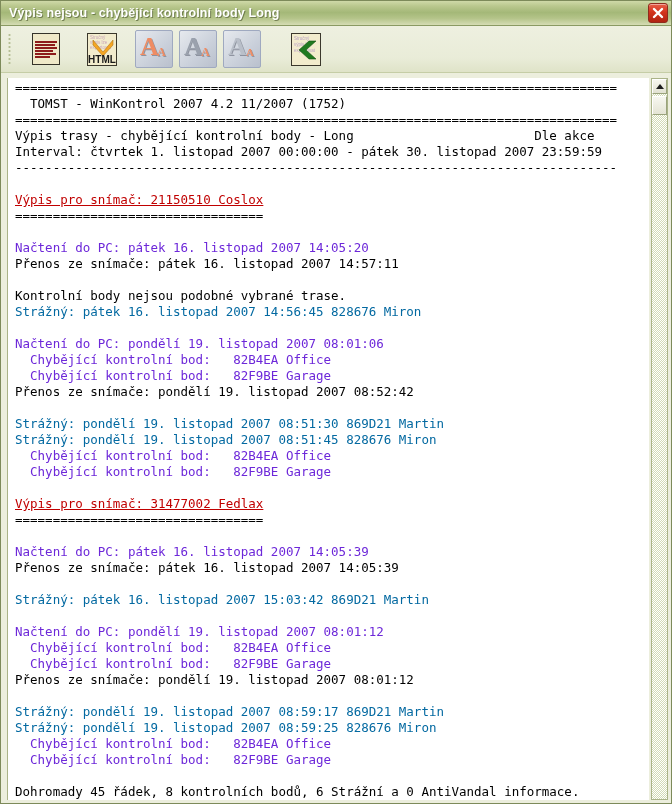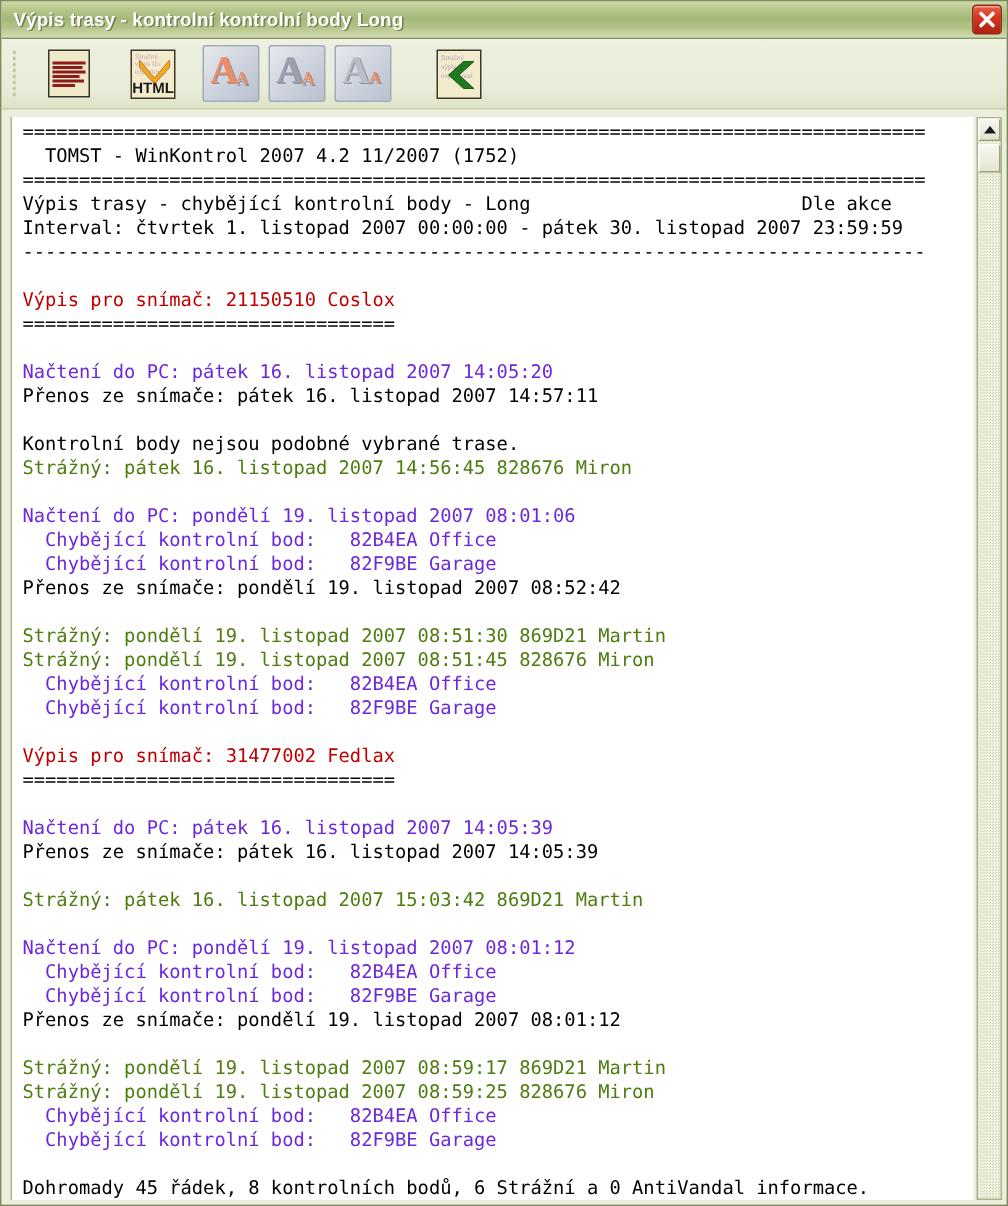--- a/index.html
+++ b/index.html
@@ -209,22 +209,22 @@
     padding: 2px 0 0 7px;
     box-sizing: border-box;
     font-family: "DejaVu Sans Mono", "Liberation Mono", monospace;
     font-size: 12.5px;
     line-height: 16px;
     color: #000000;
     white-space: pre;
   }
   .ln { display: block; height: 16px; white-space: pre; }
   .c-black   { color: #000000; }
-  .c-red     { color: #c00000; }
-  .c-green   { color: #4d7c0f; }
+  .c-red     { color: #c00000; text-decoration: underline; }
+  .c-green   { color: #0369a1; }
   .c-magenta { color: #6d28d9; }
 
   
   .vscroll {
     position: absolute;
     right: 3px;
     top: 4px;
     bottom: 3px;
     width: 17px;
     box-sizing: border-box;
@@ -262,21 +262,21 @@
     border-right: 4px solid transparent;
     border-bottom: 5px solid #1c1c1c;
   }
 </style>
 </head>
 <body>
 
 <div class="window">
 
   <div class="titlebar">
-    <span class="titlebar-text">Výpis trasy - kontrolní kontrolní body Long</span>
+    <span class="titlebar-text">Výpis nejsou - chybějící kontrolní body Long</span>
     <div class="close-btn">
       <svg width="18" height="18" viewBox="0 0 18 18">
         <path d="M5 5 L13 13 M13 5 L5 13" stroke="#ffffff" stroke-width="2.4" stroke-linecap="round"></path>
       </svg>
     </div>
   </div>
 
   <div class="toolbar">
     <div class="grip"></div>
 

